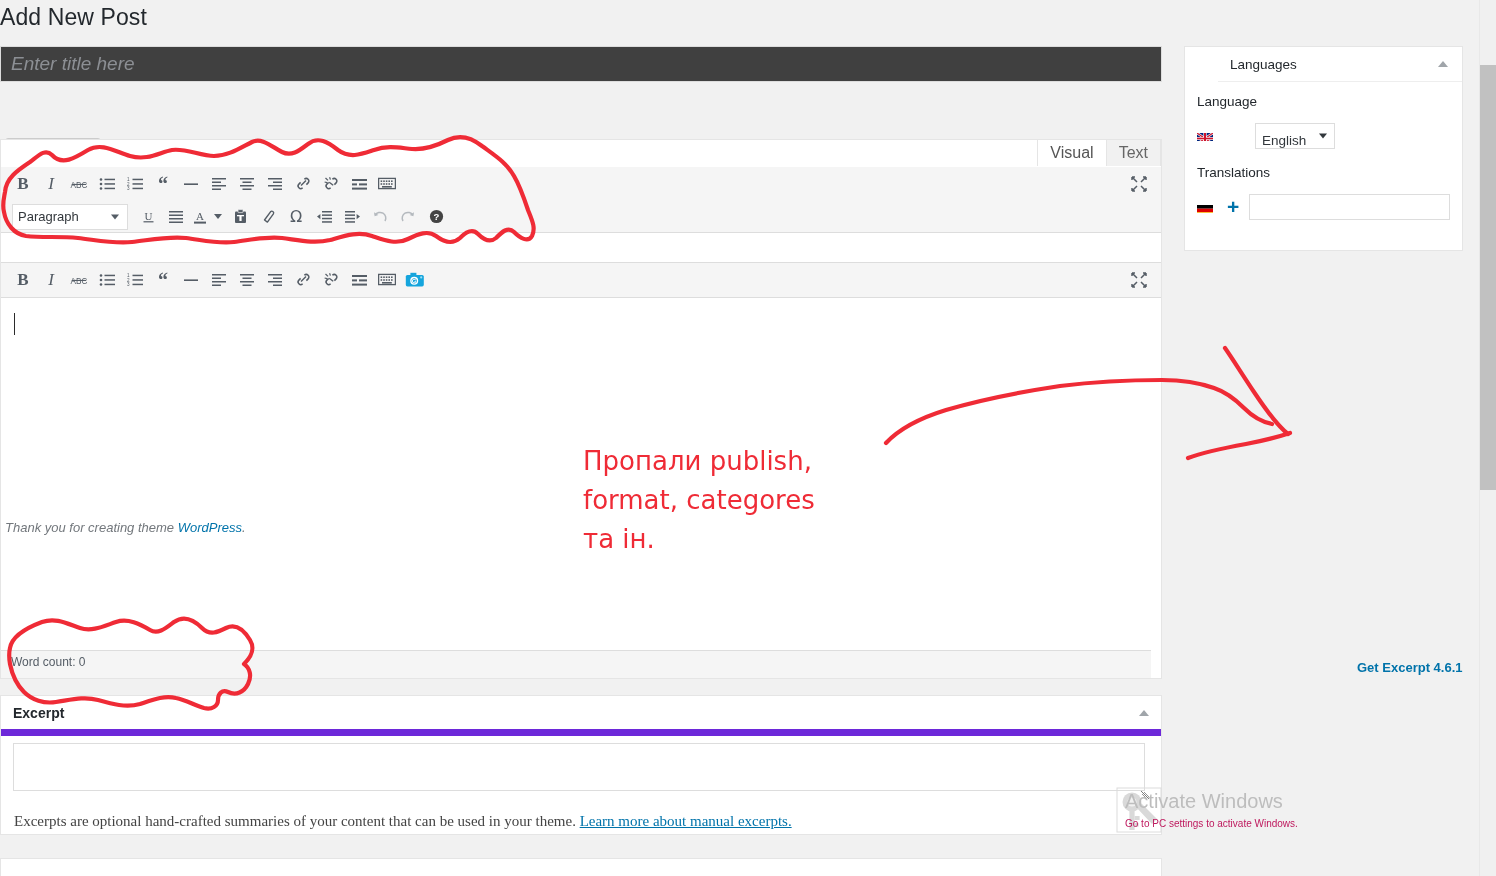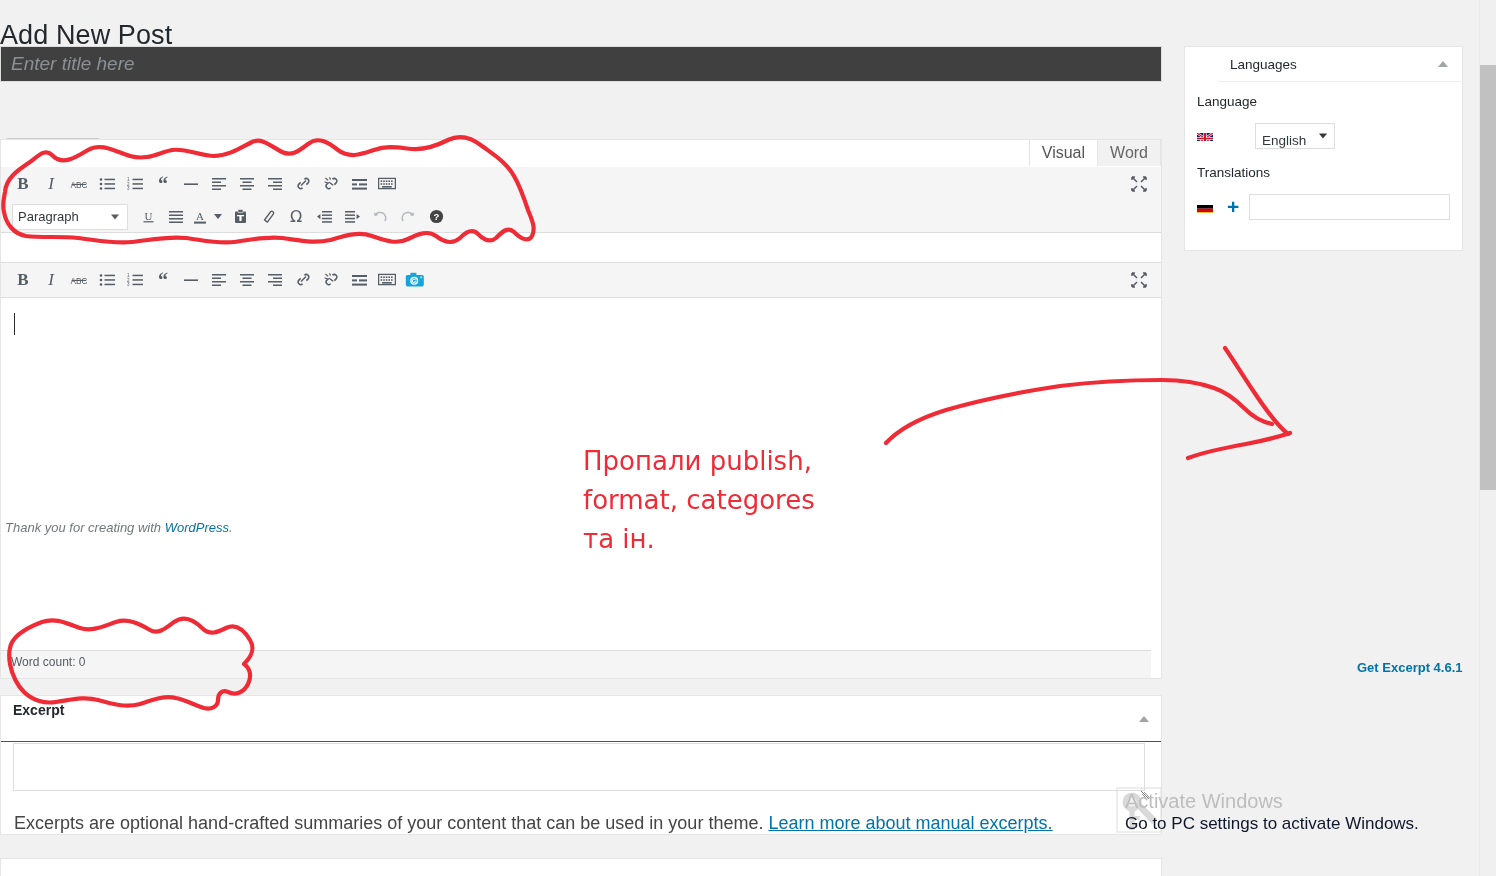--- a/index.html
+++ b/index.html
@@ -14,22 +14,22 @@
     width: 1496px;
     height: 876px;
     overflow: hidden;
     background: #f1f1f1;
   }
 
   
   .page-title {
     position: absolute;
     left: 0px;
-    top: 20px;
-    font-size: 27px;
+    top: 2px;
+    font-size: 23px;
     font-weight: 400;
     color: #23282d;
     line-height: 30px;
     letter-spacing: 0.1px;
   }
 
   
   .title-input {
     position: absolute;
     left: 0px;
@@ -228,25 +228,25 @@
     border: 1px solid #e5e5e5;
   }
   #excerpt-panel {
     left: 0px;
     top: 695px;
     width: 1162px;
     height: 140px;
   }
   .panel-head {
     height: 33px;
-    border-bottom: 1px solid #6d28d9;
+    border-bottom: 7px solid #6d28d9;
     position: relative;
     display: flex;
-    align-items: flex-start;
-    padding: 6px 12px;
+    align-items: center;
+    padding: 0 12px;
   }
   .panel-head .ttl {
     font-size: 14px;
     font-weight: bold;
     color: #23282d;
   }
   .toggle-arrow {
     position: absolute;
     right: 12px;
     top: 50%;
@@ -269,22 +269,23 @@
     resize: none;
     outline: none;
     font-family: "Liberation Sans", sans-serif;
     font-size: 13px;
     padding: 6px;
   }
   .excerpt-note {
     position: absolute;
     left: 13px;
     top: 117px;
-    font-size: 18px;
+    font-size: 15px;
     color: #444;
+    font-family: Liberation Serif, serif;
   }
   .excerpt-note a { color: #0073aa; text-decoration: underline; }
 
   #bottom-panel {
     left: 0px;
     top: 858px;
     width: 1162px;
     height: 40px;
   }
 
@@ -395,21 +396,21 @@
 
   
   .watermark {
     position: absolute;
     left: 1125px;
     top: 788px;
     color: #b9b9b9;
     pointer-events: none;
   }
   .wm-title { font-size: 20px; line-height: 26px; color: #bdbdbd; }
-  .wm-sub { font-size: 17px; line-height: 20px; color: #0f172a; }
+  .wm-sub { font-size: 10px; line-height: 20px; color: #be185d; }
   .wm-icon {
     position: absolute;
     left: 1115px;
     top: 786px;
     width: 56px; height: 56px;
     pointer-events: none;
   }
 
   
   .scrollbar-track {
@@ -449,21 +450,21 @@
         <circle cx="9.3" cy="10.4" r="1.9" fill="#72777c"></circle>
       </svg>
     </span>
     <span>Add Media</span>
   </div>
 
   <div class="editor-wrap">
 
     <div class="tabs">
       <div class="tab active">Visual</div>
-      <div class="tab">Word</div>
+      <div class="tab">Text</div>
     </div>
 
     <div class="toolbar" id="toolbar-primary">
       <div class="tb-row">
         <div class="tb-btn">
             <b style="font-family:'Liberation Serif',serif;font-size:17px;">B</b>
           </div>
         <div class="tb-btn">
             <i style="font-family:'Liberation Serif',serif;font-size:17px;">I</i>
           </div>
@@ -790,21 +791,21 @@
     <div class="editor-body">
       <div class="caret-line"></div>
     </div>
 
     <div class="statusbar">
       <div class="word-count">Word count: 0</div>
     </div>
   </div>
 
   <div class="thanks">
-    <span>Thank you for creating with </span><a>WordPress</a><span>.</span>
+    <span>Thank you for creating theme </span><a>WordPress</a><span>.</span>
   </div>
 
   <div class="panel" id="excerpt-panel">
     <div class="panel-head">
       <span class="ttl">Excerpt</span>
       <span class="toggle-arrow"></span>
     </div>
     <textarea class="excerpt-textarea" style=""></textarea>
     <div class="excerpt-note">
       <span>Excerpts are optional hand-crafted summaries of your content that can be used in your theme. </span><a>Learn more about manual excerpts.</a>

